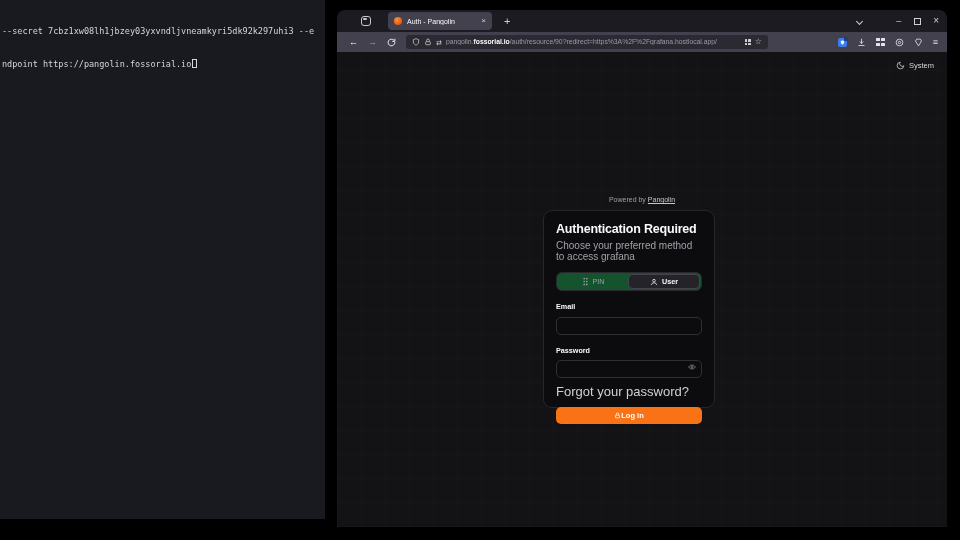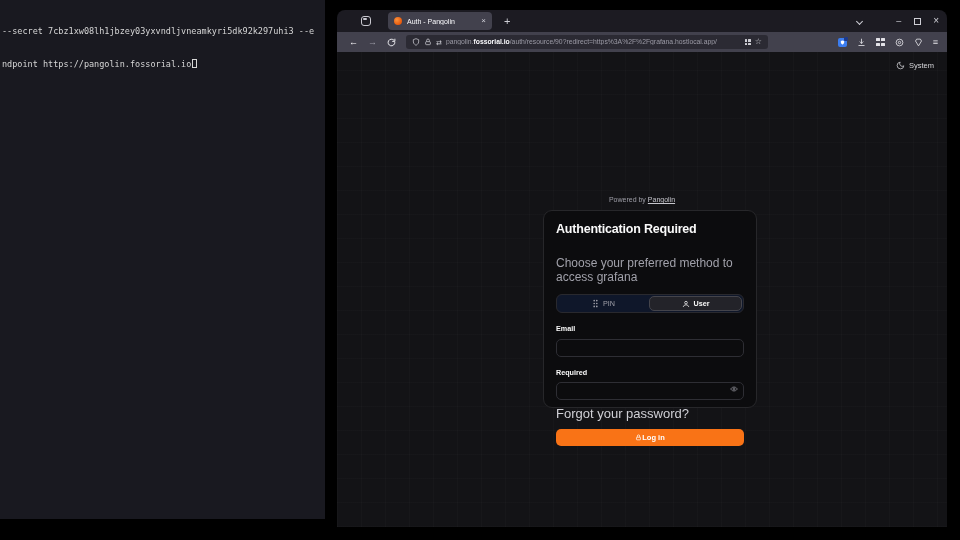--- a/index.html
+++ b/index.html
@@ -68,26 +68,26 @@
   .page { position:relative; height:475px; background:var(--page-bg,#131316);
           background-image:
             repeating-linear-gradient(0deg, rgba(255,255,255,0.015) 0 1px, transparent 1px 24px),
             repeating-linear-gradient(90deg, rgba(255,255,255,0.015) 0 1px, transparent 1px 24px); }
   .theme-toggle { position:absolute; top:9px; right:13px; display:flex; align-items:center;
                   gap:4px; color:#d4d4d8; font-size:7.5px; }
   .powered { position:absolute; top:144px; width:100%; text-align:center;
              font-size:7px; color:#9f9fa8; }
   .powered a { color:#c6c6cd; text-decoration:underline; }
 
-  .card { position:absolute; left:206px; top:158px; width:214px; height:198px;
+  .card { position:absolute; left:206px; top:158px; width:172px; height:198px;
           background:var(--card-bg,#0c0c0e); border:1px solid var(--card-border,#27272a);
           border-radius:9px; padding:11px 12px; }
   .card-title { font-size:12.5px; font-weight:bold; color:#fafafa; letter-spacing:-0.2px; }
-  .card-sub { margin-top:20px; font-size:12px; color:#a1a1aa; }
-  .seg { margin-top:10px; height:19px; display:flex; background:#0f172a;
+  .card-sub { margin-top:4px; font-size:10px; color:#a1a1aa; }
+  .seg { margin-top:10px; height:19px; display:flex; background:#14532d;
          border:1px solid #29292e; border-radius:6px; padding:1px; }
   .seg-tab { flex:1; display:flex; align-items:center; justify-content:center; gap:4px;
              font-size:7.2px; color:#9f9fa8; border-radius:5px; }
   .seg-tab.active { background:#232329; border:1px solid #44444b; color:#fafafa;font-weight:bold; }
   .field-label { margin-top:11px; font-size:7.2px; color:#fafafa; font-weight:bold; }
   .field { margin-top:3px; position:relative; }
   .input { width:100%; height:18px; background:transparent; border:1px solid #2e2e34;
            border-radius:5px; color:#fafafa; font-size:7.5px; padding:0 6px; outline:none; }
   .eye-btn { position:absolute; right:6px; top:5px; display:flex; }
   .forgot { margin-top:6px; text-align:left; font-size:13px; color:#d0d0d6; }
@@ -231,21 +231,21 @@
             </span>
             <span>User</span>
           </div>
         </div>
 
         <div class="field-label">Email</div>
         <div class="field">
           <input class="input" type="text" value="" style="">
         </div>
 
-        <div class="field-label">Required</div>
+        <div class="field-label">Password</div>
         <div class="field">
           <input class="input" type="password" value="" style="">
           <span class="eye-btn">
             <svg width="8" height="8" viewBox="0 0 24 24" fill="none" stroke="#9f9fa8" stroke-width="2">
                 <path d="M2 12s3.5-6 10-6 10 6 10 6-3.5 6-10 6-10-6-10-6z"></path>
                 <circle cx="12" cy="12" r="3"></circle>
               </svg>
           </span>
         </div>
 

